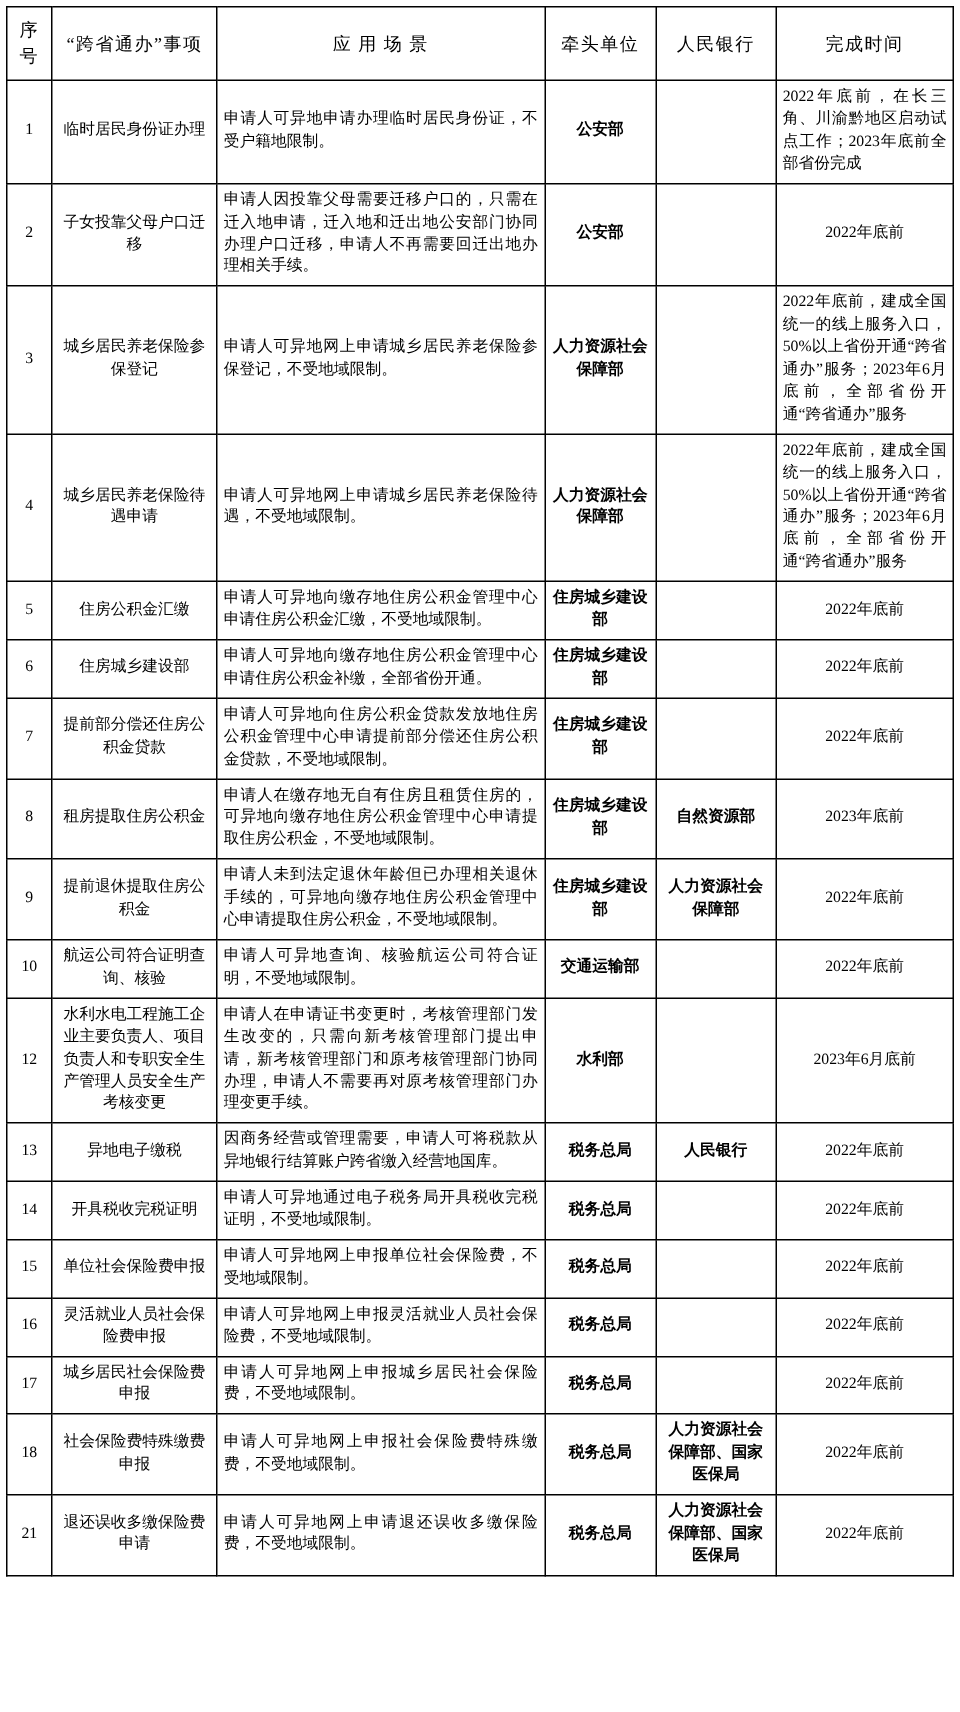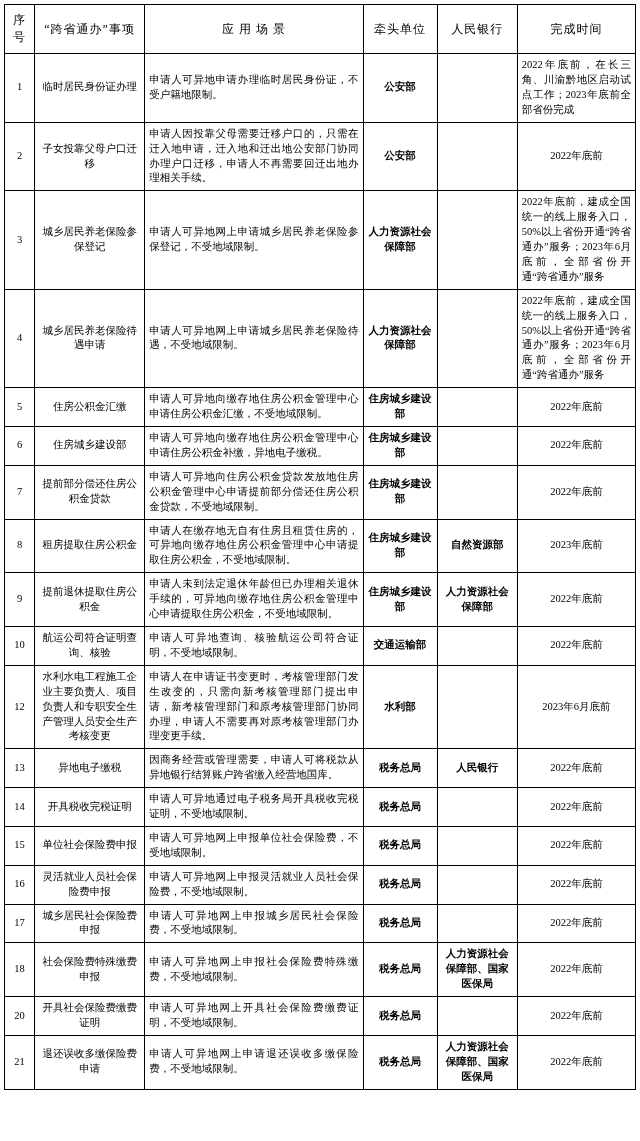--- a/index.html
+++ b/index.html
@@ -139,21 +139,21 @@
           <td class="no">5</td>
           <td class="item">住房公积金汇缴</td>
           <td class="scene">申请人可异地向缴存地住房公积金管理中心申请住房公积金汇缴，不受地域限制。</td>
           <td class="lead">住房城乡建设部</td>
           <td class="coop"></td>
           <td class="time center">2022年底前</td>
         </tr>
         <tr>
           <td class="no">6</td>
           <td class="item">住房城乡建设部</td>
-          <td class="scene">申请人可异地向缴存地住房公积金管理中心申请住房公积金补缴，异地电子缴税。</td>
+          <td class="scene">申请人可异地向缴存地住房公积金管理中心申请住房公积金补缴，全部省份开通。</td>
           <td class="lead">住房城乡建设部</td>
           <td class="coop"></td>
           <td class="time center">2022年底前</td>
         </tr>
         <tr>
           <td class="no">7</td>
           <td class="item">提前部分偿还住房公积金贷款</td>
           <td class="scene">申请人可异地向住房公积金贷款发放地住房公积金管理中心申请提前部分偿还住房公积金贷款，不受地域限制。</td>
           <td class="lead">住房城乡建设部</td>
           <td class="coop"></td>
@@ -230,28 +230,20 @@
           <td class="lead">税务总局</td>
           <td class="coop"></td>
           <td class="time center">2022年底前</td>
         </tr>
         <tr>
           <td class="no">18</td>
           <td class="item">社会保险费特殊缴费申报</td>
           <td class="scene">申请人可异地网上申报社会保险费特殊缴费，不受地域限制。</td>
           <td class="lead">税务总局</td>
           <td class="coop">人力资源社会保障部、国家医保局</td>
-          <td class="time center">2022年底前</td>
-        </tr>
-        <tr>
-          <td class="no">20</td>
-          <td class="item">开具社会保险费缴费证明</td>
-          <td class="scene">申请人可异地网上开具社会保险费缴费证明，不受地域限制。</td>
-          <td class="lead">税务总局</td>
-          <td class="coop"></td>
           <td class="time center">2022年底前</td>
         </tr>
         <tr>
           <td class="no">21</td>
           <td class="item">退还误收多缴保险费申请</td>
           <td class="scene">申请人可异地网上申请退还误收多缴保险费，不受地域限制。</td>
           <td class="lead">税务总局</td>
           <td class="coop">人力资源社会保障部、国家医保局</td>
           <td class="time center">2022年底前</td>
         </tr>

